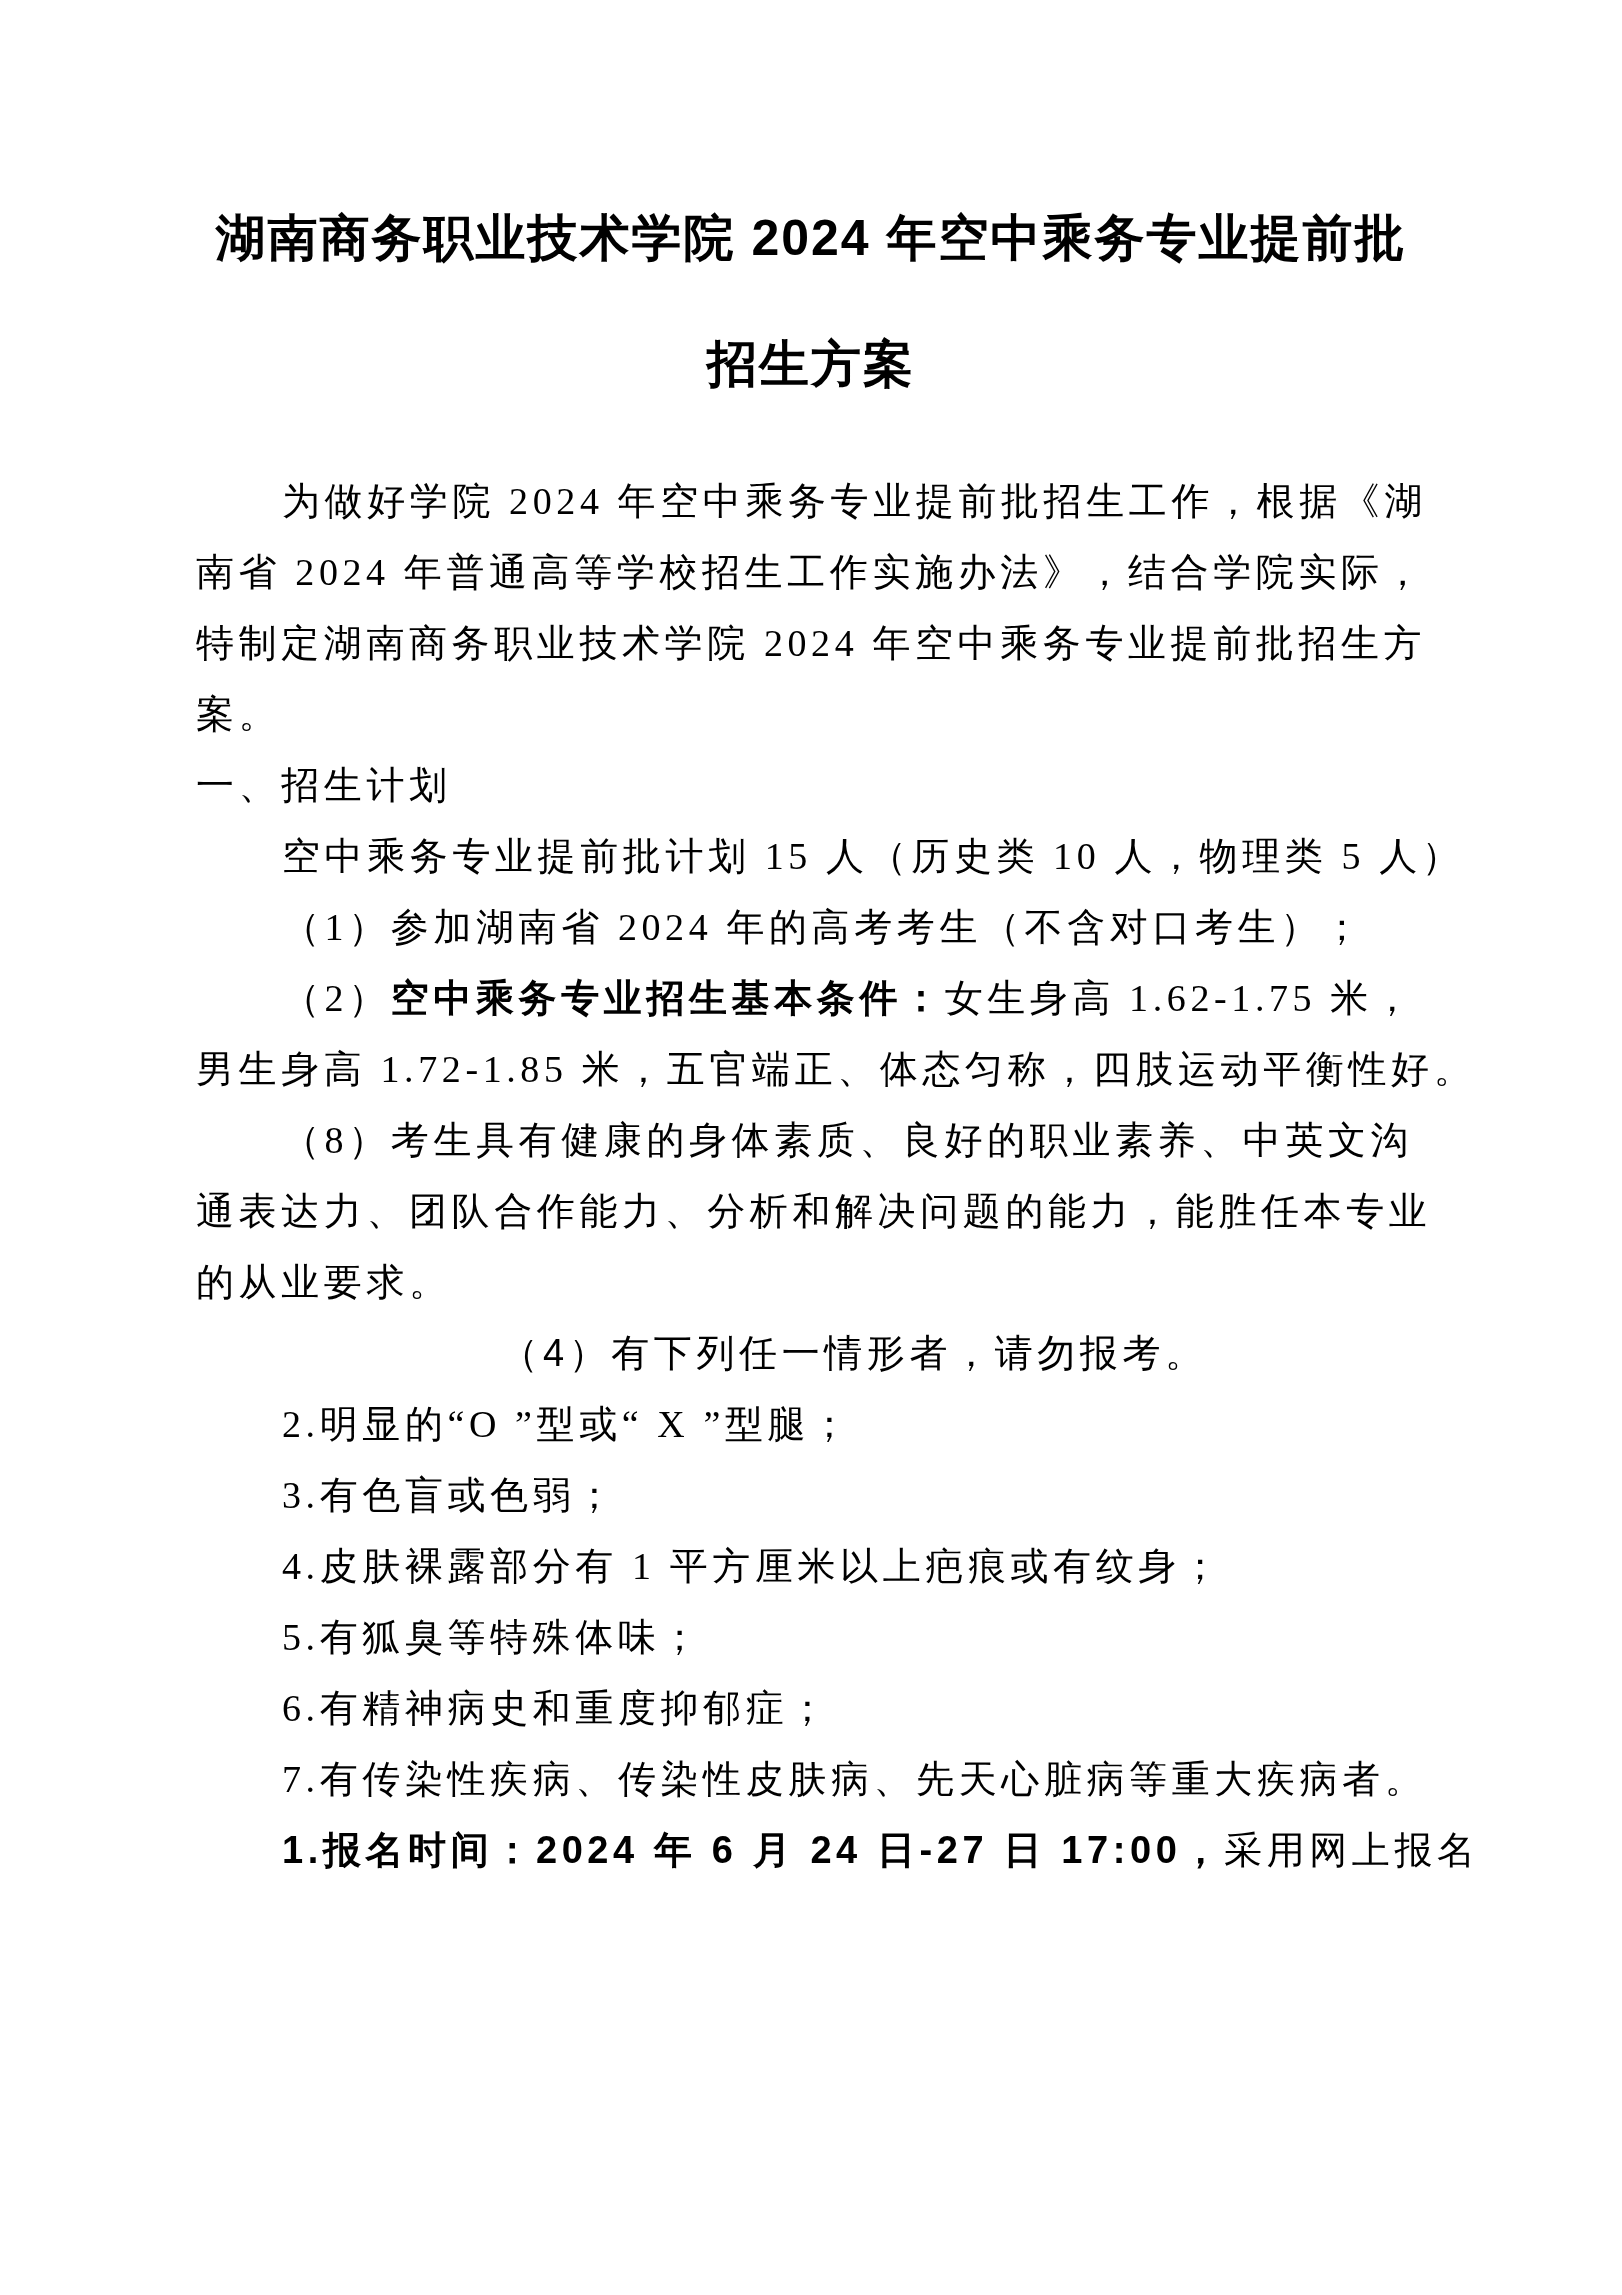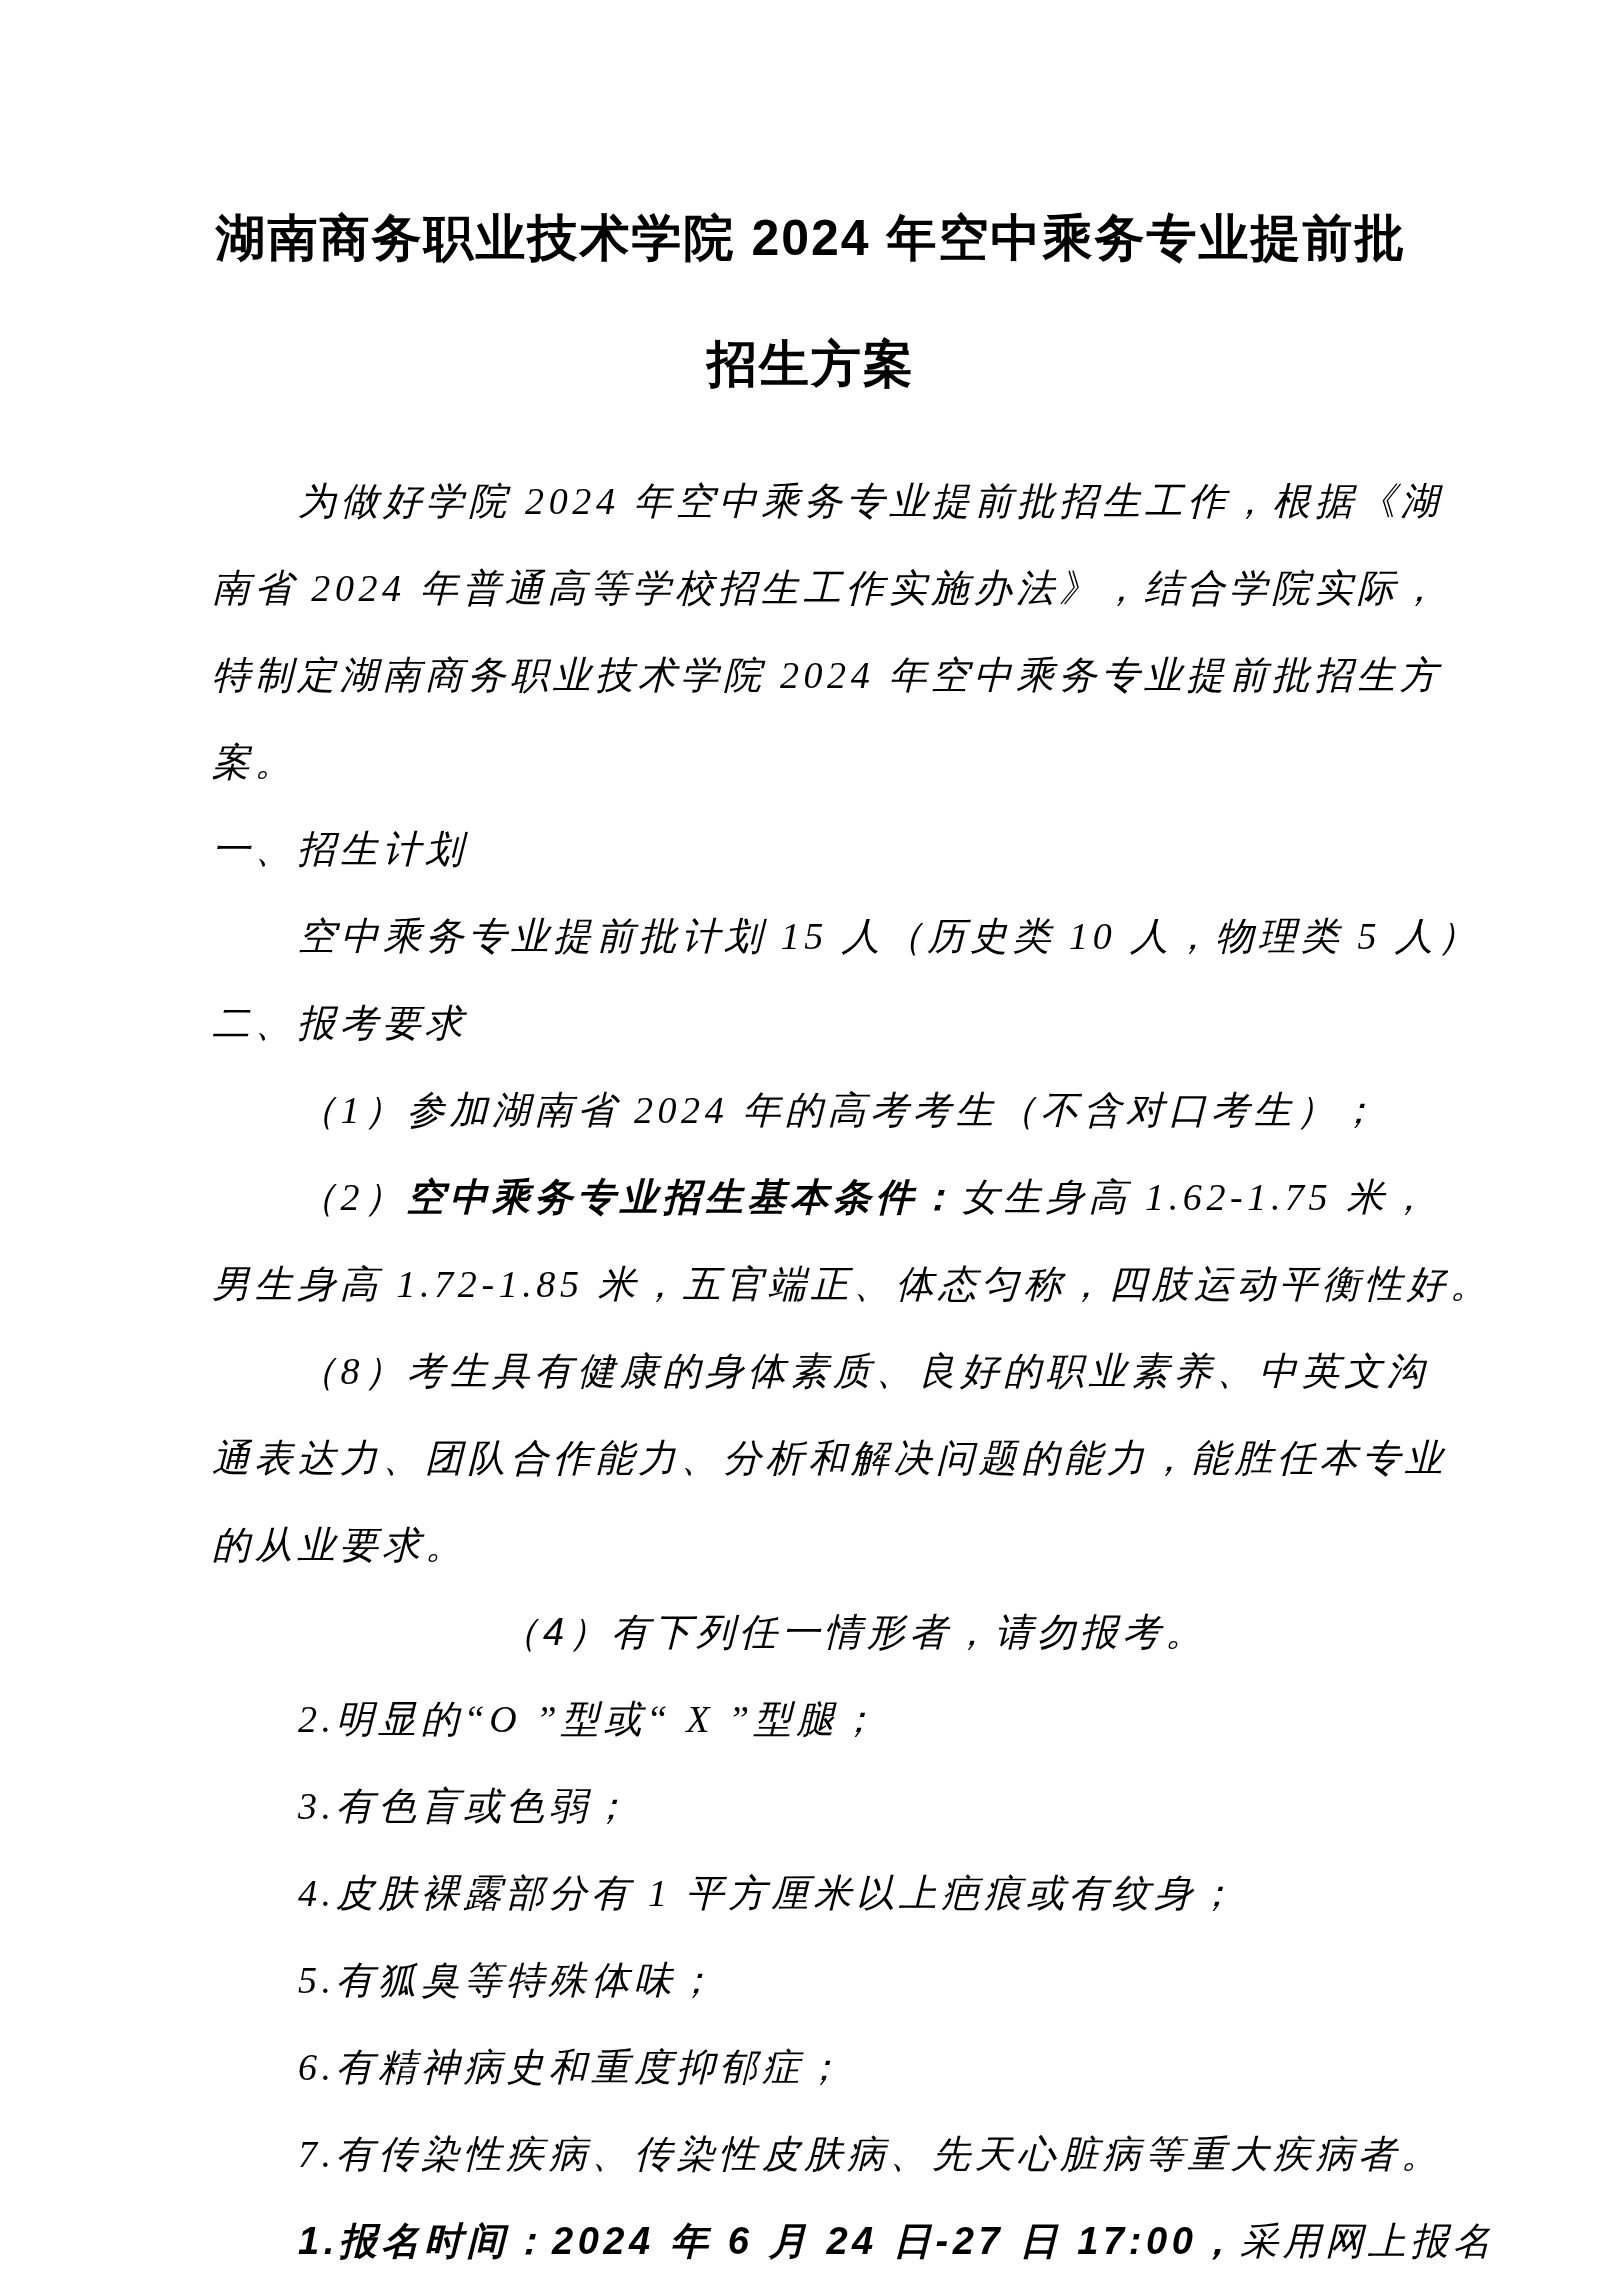--- a/index.html
+++ b/index.html
@@ -21,27 +21,26 @@
   .doc-title {
     margin: 0 0 39px 0;
     text-align: center;
     font-family: "Liberation Sans", "DejaVu Sans", sans-serif;
     font-weight: 700;
     font-size: 50px;
     line-height: 126px;
     letter-spacing: 2px;
   }
   .doc-body .line {
-    margin: 16px;
+    margin: 0;
     font-size: 38px;
     line-height: 71px;
     letter-spacing: 4.6px;
     white-space: nowrap;
     font-weight: 400;
-    font-style: italic;
   }
   .indent {
     padding-left: 86px;
   }
   .heading {
     font-family: "Liberation Sans", "DejaVu Sans", sans-serif;
     font-weight: 700;
     font-size: 41px;
     letter-spacing: 3.3px;
   }
@@ -64,21 +63,20 @@
   <div class="doc-body">
 
     <p class="line indent">为做好学院 2024 年空中乘务专业提前批招生工作，根据《湖</p>
     <p class="line">南省 2024 年普通高等学校招生工作实施办法》，结合学院实际，</p>
     <p class="line">特制定湖南商务职业技术学院 2024 年空中乘务专业提前批招生方</p>
     <p class="line">案。</p>
 
     <p class="line heading">一、招生计划</p>
     <p class="line indent">空中乘务专业提前批计划 15 人（历史类 10 人，物理类 5 人）</p>
 
-    <p class="line heading">二、报考要求</p>
 
     <p class="line indent">（1）参加湖南省 2024 年的高考考生（不含对口考生）；</p>
 
     <p class="line indent"><span>（2）</span><span class="b">空中乘务专业招生基本条件：</span><span>女生身高 1.62-1.75 米，</span></p>
     <p class="line">男生身高 1.72-1.85 米，五官端正、体态匀称，四肢运动平衡性好。</p>
 
     <p class="line indent">（8）考生具有健康的身体素质、良好的职业素养、中英文沟</p>
     <p class="line">通表达力、团队合作能力、分析和解决问题的能力，能胜任本专业</p>
     <p class="line">的从业要求。</p>
 

